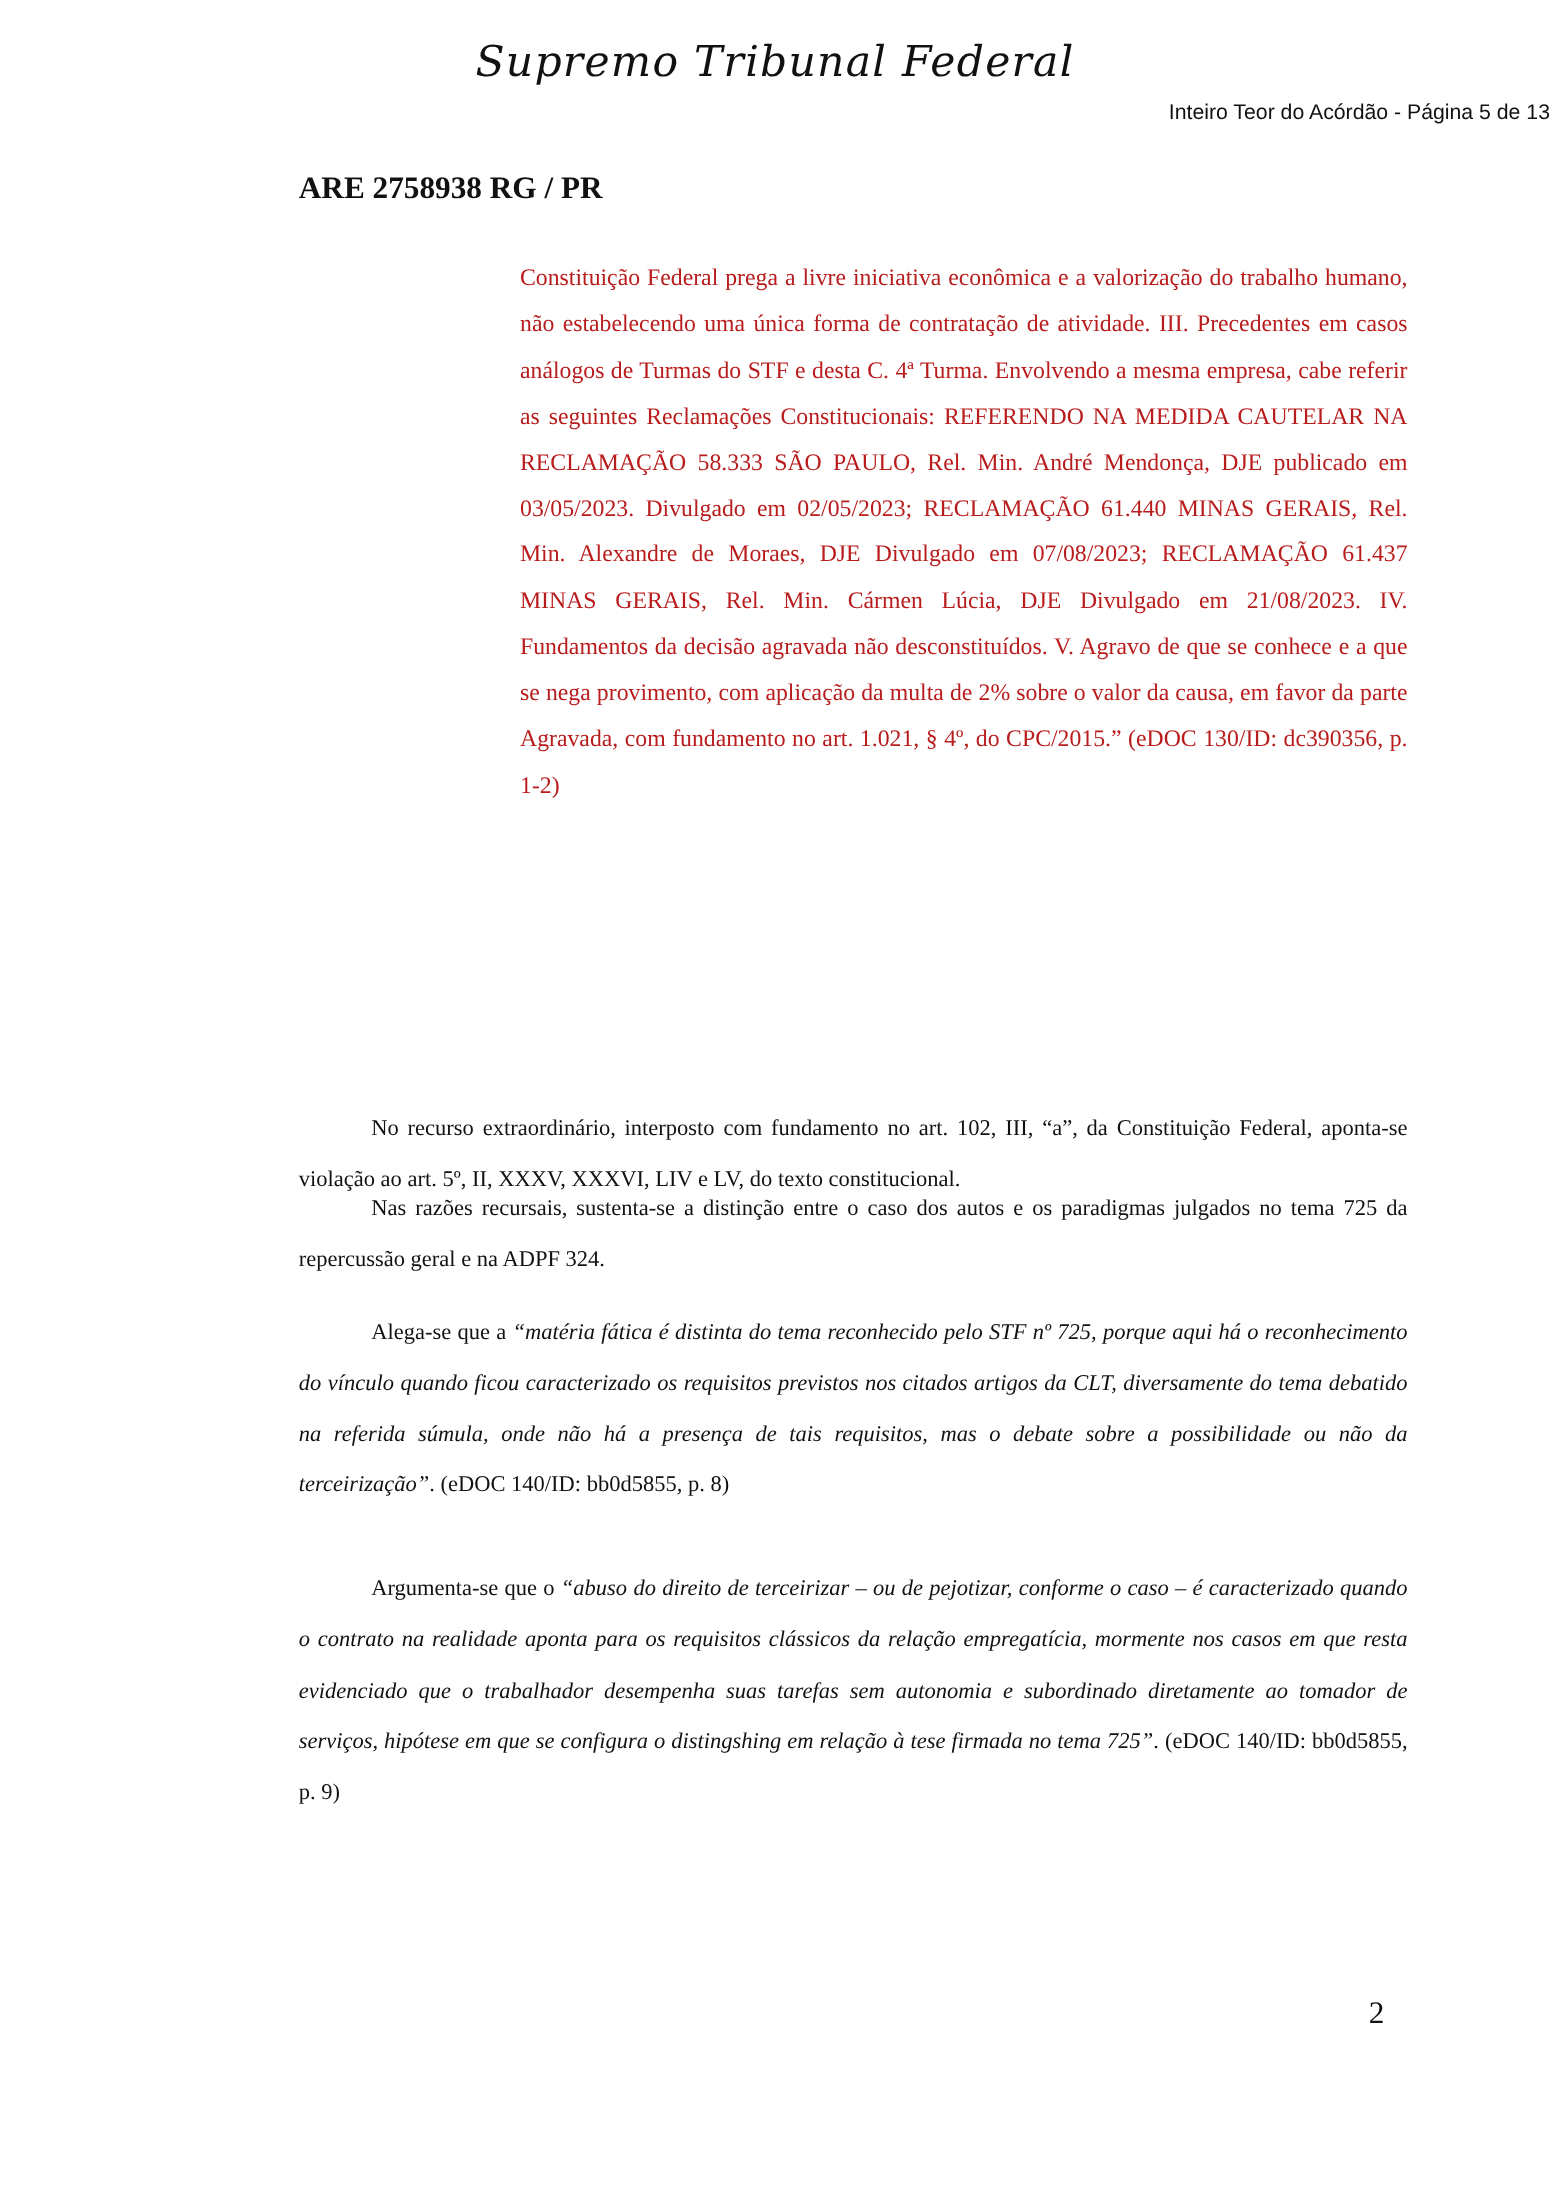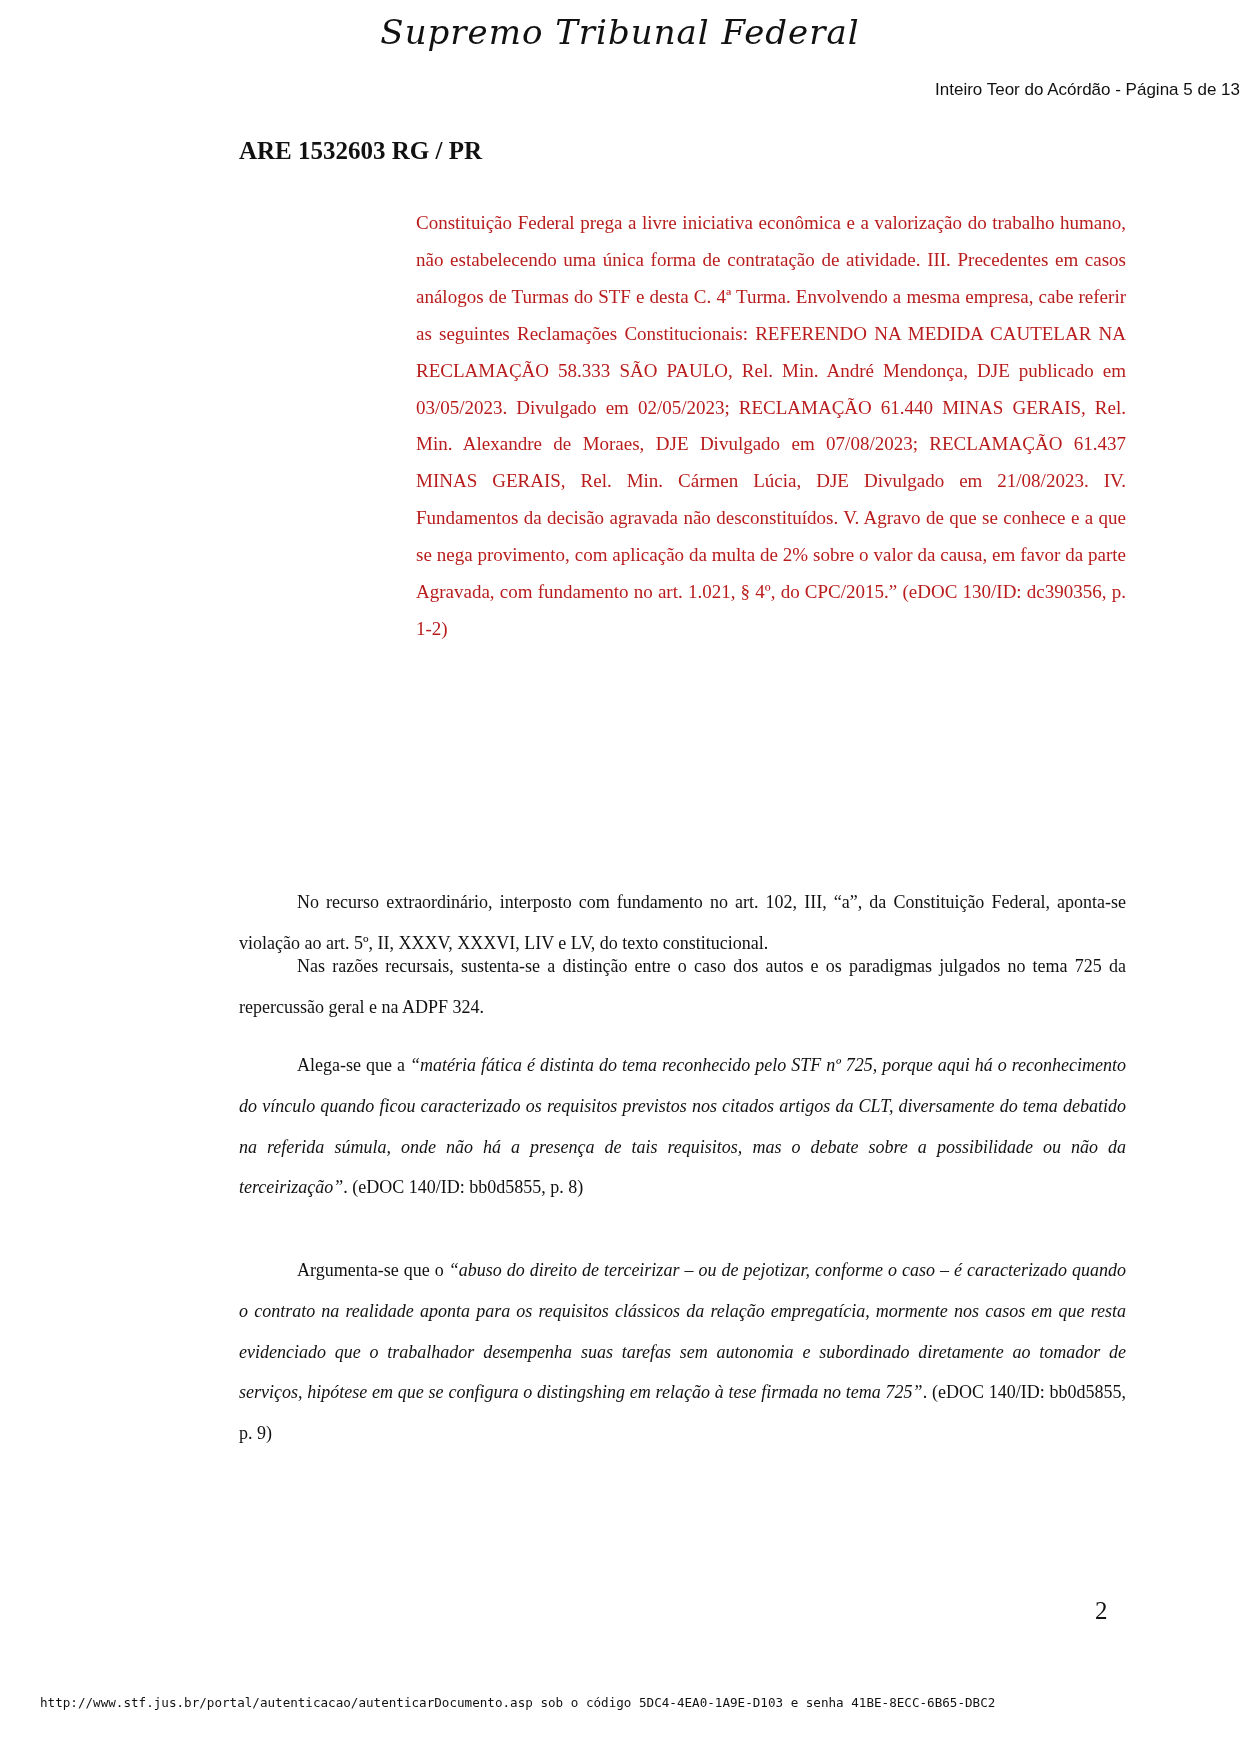--- a/index.html
+++ b/index.html
@@ -1,18 +1,18 @@
 <!DOCTYPE html>
 <html><head>
 <meta charset="utf-8">
 <style>
   html, body { margin: 0; padding: 0; background: #ffffff; }
   body { width: 1240px; height: 1755px; position: relative; overflow: hidden; color: #111; }
   .header-title {
-    position: absolute; left: 0; width: 1240px; top: 12px; text-align: center;
+    position: absolute; left: 0; width: 1240px; top: 30px; text-align: center;
     font-family: "DejaVu Serif", serif; font-style: italic; font-size: 34px; letter-spacing: 1px; color: #111;
   }
   .header-page {
     position: absolute; left: 0; width: 1240px; top: 80px; text-align: right;
     font-family: "Liberation Sans", sans-serif; font-size: 17px; color: #111;
   }
   .case-id {
     position: absolute; left: 239px; top: 137px;
     font-family: "Liberation Serif", serif; font-weight: bold; font-size: 25px; color: #111;
   }
@@ -40,21 +40,21 @@
     position: absolute; left: 40px; top: 1693px;
     font-family: "DejaVu Sans Mono", monospace; font-size: 12.6px; line-height: 20px; color: #111; white-space: pre;
   }
 </style>
 </head>
 <body>
 
 <div class="header-title">Supremo Tribunal Federal</div>
 <div class="header-page">Inteiro Teor do Acórdão - Página 5 de 13</div>
 
-<div class="case-id">ARE 1532603 RG / PR</div>
+<div class="case-id">ARE 2758938 RG / PR</div>
 
 <div class="quote-block">Constituição Federal prega a livre iniciativa econômica e a valorização do trabalho humano, não estabelecendo uma única forma de contratação de atividade. III. Precedentes em casos análogos de Turmas do STF e desta C. 4ª Turma. Envolvendo a mesma empresa, cabe referir as seguintes Reclamações Constitucionais: REFERENDO NA MEDIDA CAUTELAR NA RECLAMAÇÃO 58.333 SÃO PAULO, Rel. Min. André Mendonça, DJE publicado em 03/05/2023. Divulgado em 02/05/2023; RECLAMAÇÃO 61.440 MINAS GERAIS, Rel. Min. Alexandre de Moraes, DJE Divulgado em 07/08/2023; RECLAMAÇÃO 61.437 MINAS GERAIS, Rel. Min. Cármen Lúcia, DJE Divulgado em 21/08/2023. IV. Fundamentos da decisão agravada não desconstituídos. V. Agravo de que se conhece e a que se nega provimento, com aplicação da multa de 2% sobre o valor da causa, em favor da parte Agravada, com fundamento no art. 1.021, § 4º, do CPC/2015.” (eDOC 130/ID: dc390356, p. 1-2)</div>
 
 <div class="body-text p1">
   <p>No recurso extraordinário, interposto com fundamento no art. 102, III, “a”, da Constituição Federal, aponta-se violação ao art. 5º, II, XXXV, XXXVI, LIV e LV, do texto constitucional.</p>
 </div>
 
 <div class="body-text p2">
   <p>Nas razões recursais, sustenta-se a distinção entre o caso dos autos e os paradigmas julgados no tema 725 da repercussão geral e na ADPF 324.</p>
 </div>
@@ -62,13 +62,13 @@
 <div class="body-text p3">
   <p><span>Alega-se que a </span><em>“matéria fática é distinta do tema reconhecido pelo STF nº 725, porque aqui há o reconhecimento do vínculo quando ficou caracterizado os requisitos previstos nos citados artigos da CLT, diversamente do tema debatido na referida súmula, onde não há a presença de tais requisitos, mas o debate sobre a possibilidade ou não da terceirização”</em><span>. (eDOC 140/ID: bb0d5855, p. 8)</span></p>
 </div>
 
 <div class="body-text p4">
   <p><span>Argumenta-se que o </span><em>“abuso do direito de terceirizar – ou de pejotizar, conforme o caso – é caracterizado quando o contrato na realidade aponta para os requisitos clássicos da relação empregatícia, mormente nos casos em que resta evidenciado que o trabalhador desempenha suas tarefas sem autonomia e subordinado diretamente ao tomador de serviços, hipótese em que se configura o distingshing em relação à tese firmada no tema 725”</em><span>. (eDOC 140/ID: bb0d5855, p. 9)</span></p>
 </div>
 
 <div class="page-number">2</div>
 
-<div class="footer"><div>http://www.stf.jus.br/portal/autenticacao/autenticarDocumento.asp sob o código 5DC4-4EA0-1A9E-D103 e senha 41BE-8ECC-6B65-DBC2</div></div>
+<div class="footer"></div>
 
 </body></html>

